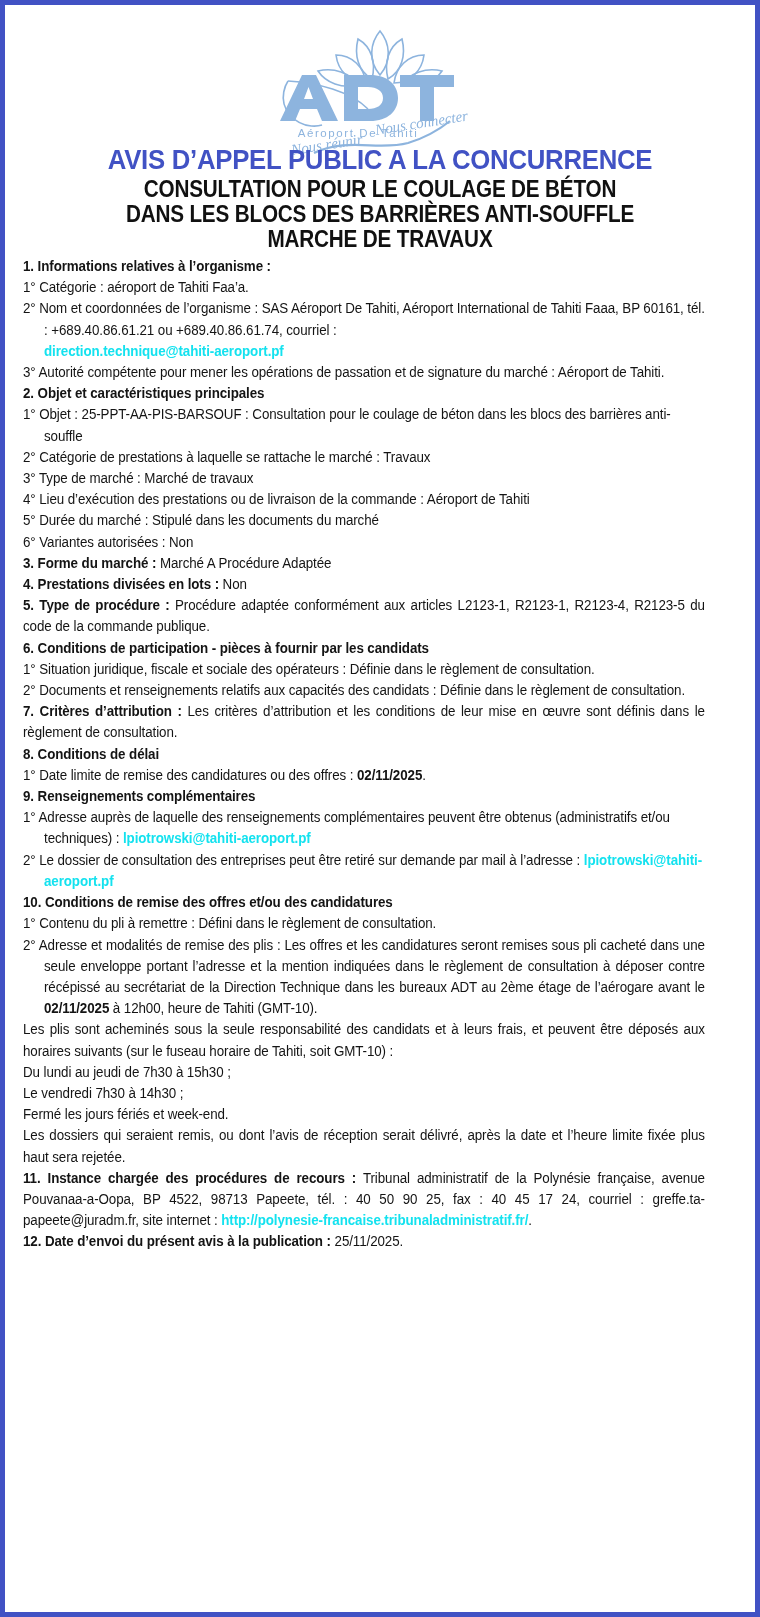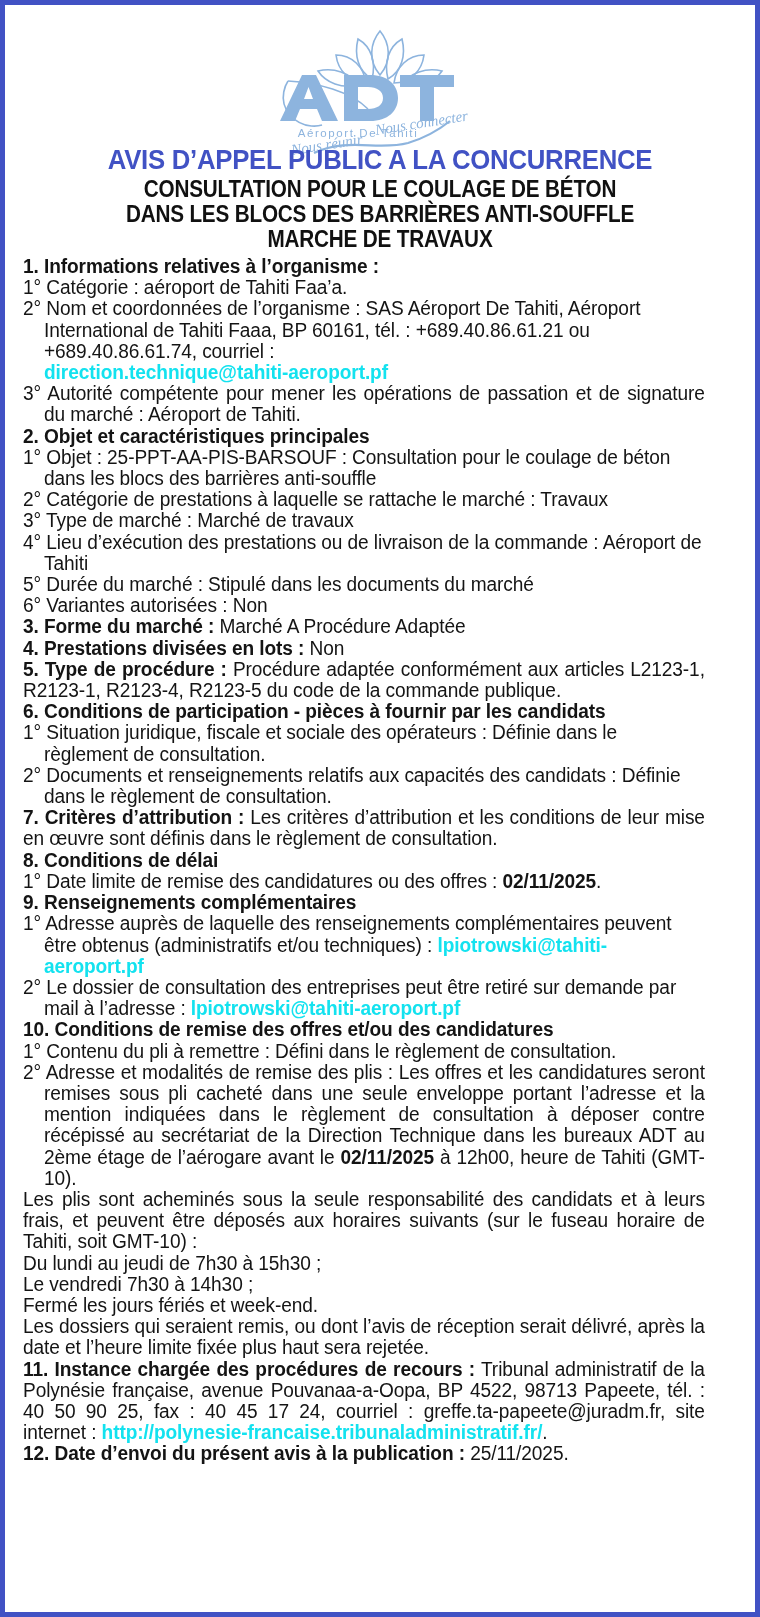--- a/index.html
+++ b/index.html
@@ -64,21 +64,21 @@
     letter-spacing: -0.2px;
     transform: scaleX(0.9);
     transform-origin: center;
     white-space: nowrap;
   }
   .title-sub.last { margin-bottom: 4px; }
 
   
   .body {
     color: #141414;
-    font-size: 20px;
+    font-size: 14px;
     line-height: 21.2px;
     letter-spacing: -0.1px;
     padding: 0 2px;
   }
   .body p {
     margin: 0;
     transform: scaleX(0.955);
     transform-origin: left center;
   }
   .hang {

